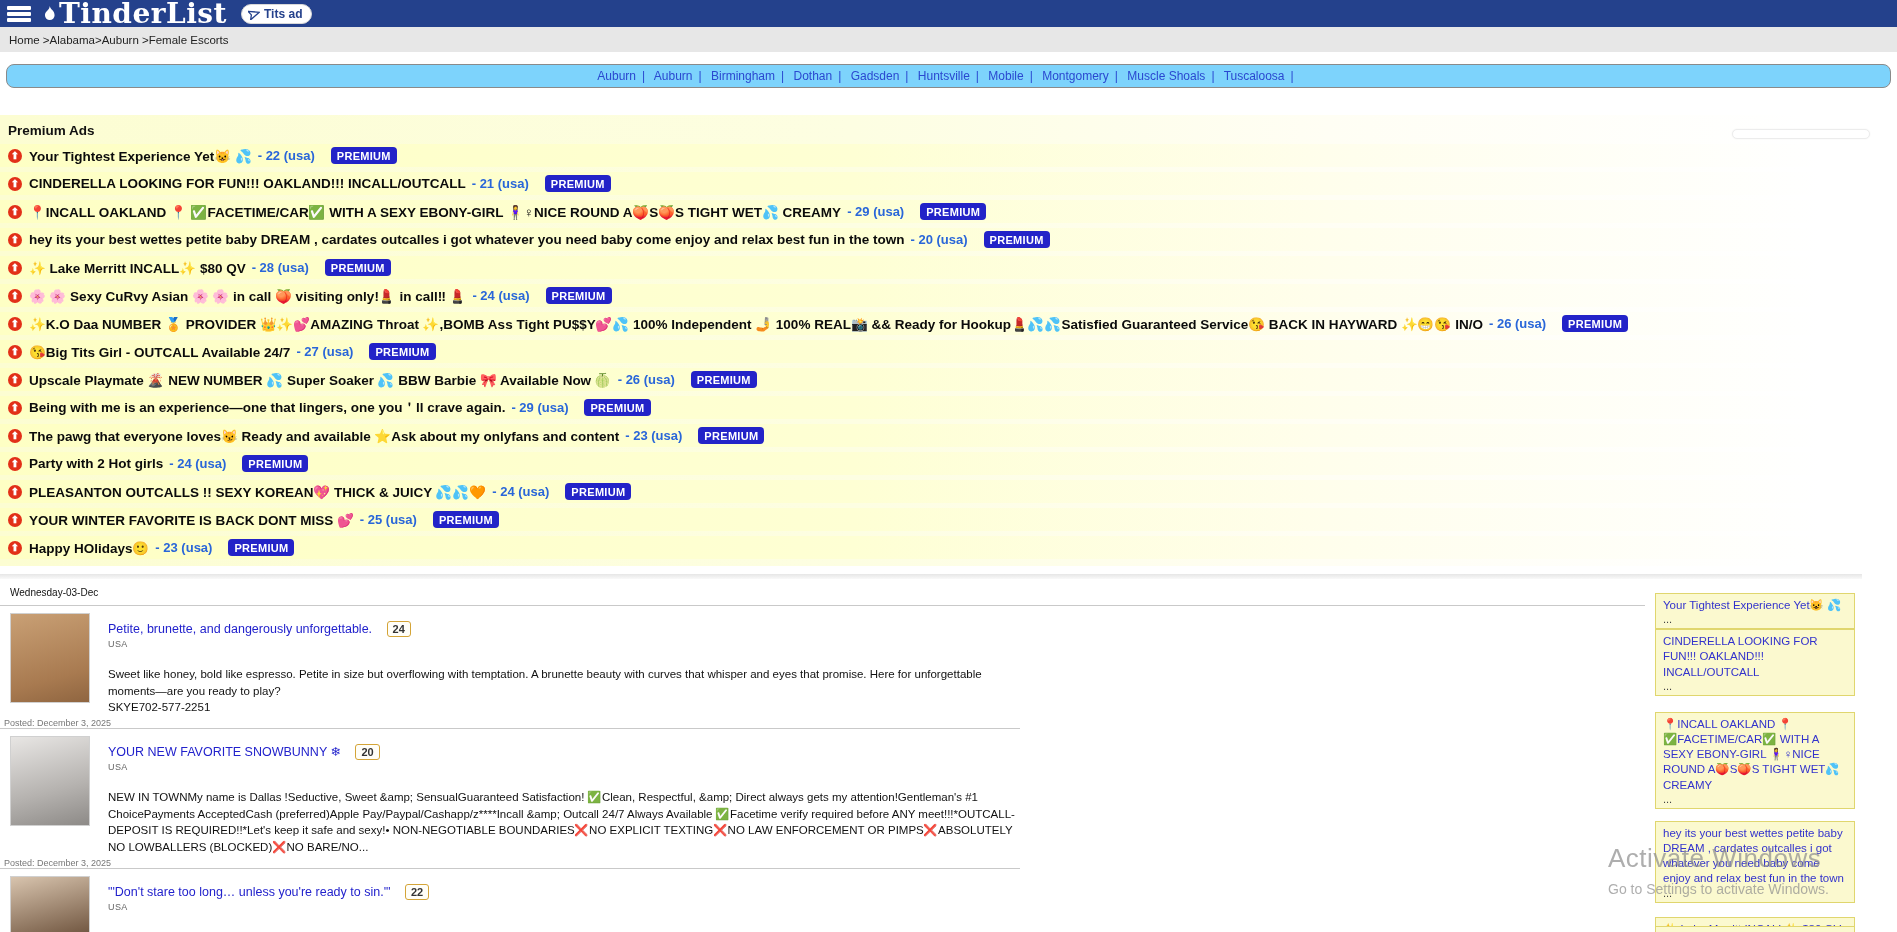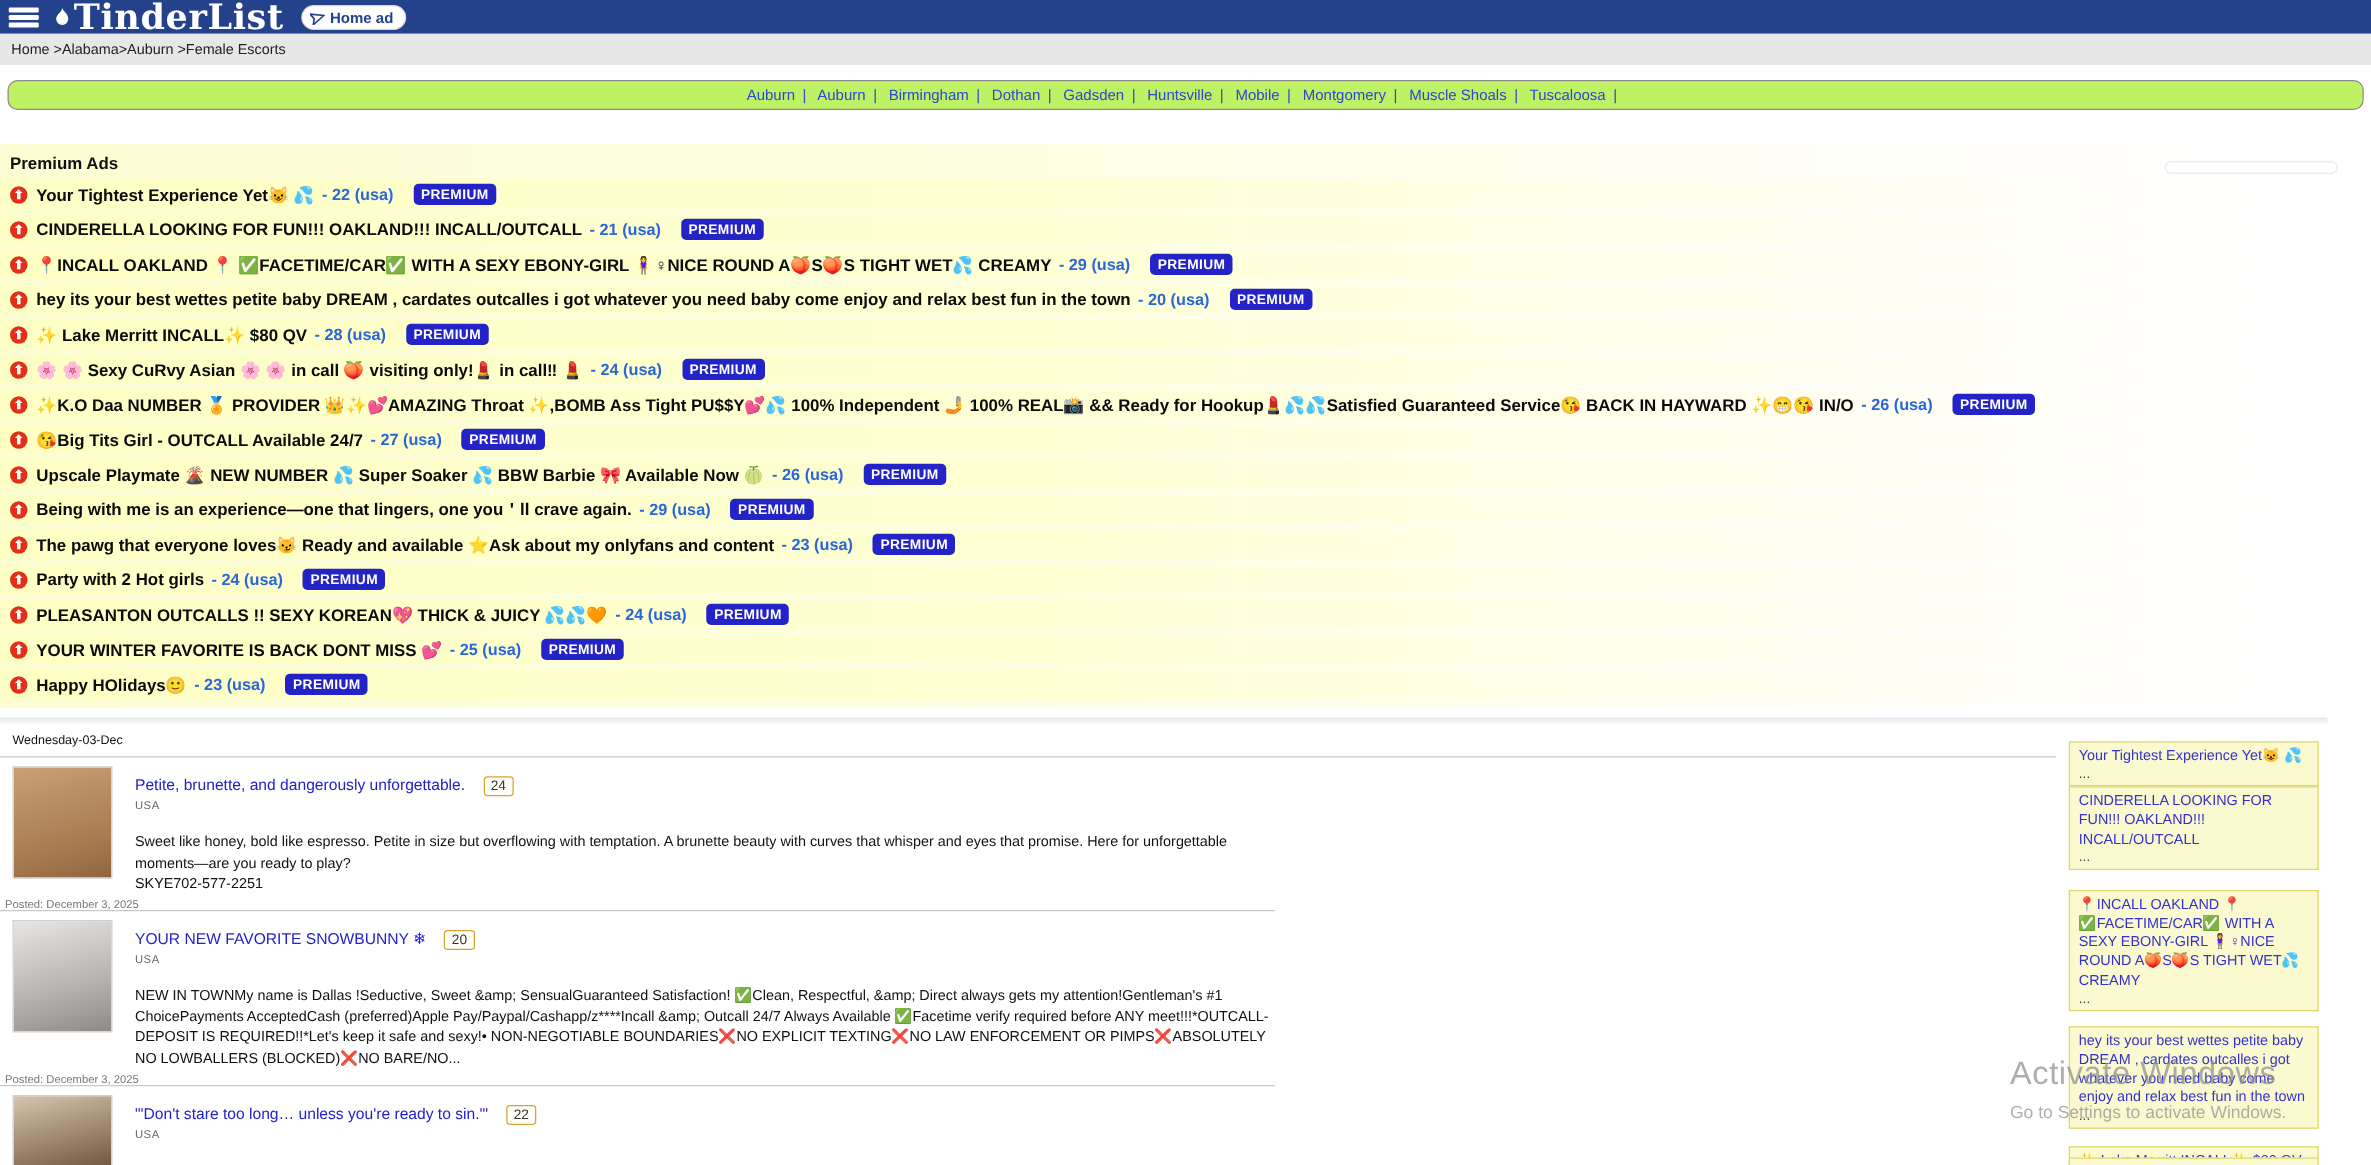--- a/index.html
+++ b/index.html
@@ -17,21 +17,21 @@
   .postad { margin-left:14px; background:#fff; border:1px solid #d8d8d8; border-radius:11px;
     height:20px; padding:0 9px 0 6px; display:flex; align-items:center; gap:4px;
     color:#24418c; font-weight:bold; font-size:12px; cursor:pointer; }
 
   
   .crumbbar { height:25px; background:#e7e7e7; display:flex; align-items:center;
     padding-left:9px; font-size:11.5px; color:#222; }
 
   
   .navbox { margin:12px 6px 0 6px; height:24px; border:1px solid #8a8a8a; border-radius:8px;
-    background:#bef264; text-align:center; line-height:22px; font-size:12px; white-space:nowrap; overflow:hidden; }
+    background:#7dd3fc; text-align:center; line-height:22px; font-size:12px; white-space:nowrap; overflow:hidden; }
   .navbox a { color:#2a48d0; text-decoration:none; cursor:pointer; }
   .citysep { color:#2a48d0; margin:0 6px; }
 
   
   .premium { margin-top:27px; position:relative;
     background:linear-gradient(90deg,#fcfdd2 0%,#fdfee2 45%,#fffef4 70%,#ffffff 95%); padding-bottom:2px; }
   .premium-heading { font-size:13.5px; font-weight:bold; color:#111; padding:8px 0 6px 8px; }
   .prow { display:flex; align-items:center; height:23px; margin-bottom:5px; padding-left:8px;
     white-space:nowrap; overflow:hidden;
     background:linear-gradient(90deg,#feffc4 0%,#feffd4 45%,#fffeec 70%,#ffffff 96%); }
@@ -46,21 +46,21 @@
     background:#fff; border:1px solid #ececec; border-radius:5px; box-shadow:0 0 2px rgba(0,0,0,0.06); }
 
   
   .graysep { margin-top:8px; height:5px; width:1862px; background:linear-gradient(#e6e6e6,#f9f9f9); }
   .datehead { font-size:10px; color:#111; padding:8px 0 7px 10px; width:1645px; border-bottom:1px solid #c9c9c9; }
   .listing { position:relative; display:flex; width:1020px; padding:7px 0 12px 0; border-bottom:1px solid #c9c9c9; min-height:96px; }
   .thumb { width:80px; height:90px; margin-left:10px; flex:0 0 80px; border:1px solid #d0d0d0; }
   .lbody { margin-left:18px; padding-top:6px; width:912px; }
   .ltitle { font-size:12.5px; color:#2222cc; text-decoration:none; cursor:pointer; }
   .agebox { display:inline-block; margin-left:10px; border:1.5px solid #d4a437; border-radius:3px;
-    background:#fffef8; color:#333; font-size:11px; font-weight:normal; padding:0px 5px; line-height:14px; }
+    background:#fffef8; color:#333; font-size:11px; font-weight:bold; padding:0px 5px; line-height:14px; }
   .lcountry { font-size:9px; color:#666; margin-top:2px; letter-spacing:0.4px; }
   .ldesc { font-size:11.5px; color:#111; margin-top:17px; line-height:1.45; }
   .lcontact { font-size:11.5px; color:#111; line-height:1.45; }
   .lposted { position:absolute; left:4px; bottom:0; font-size:9px; color:#777; }
 
   
   .sidebar { position:absolute; left:1655px; top:593px; width:200px; display:flex; flex-direction:column; }
   .sbox { background:#fbf9cf; border:1px solid #e0d66e; padding:4px 7px 3px 7px; font-size:11.5px; line-height:1.32; }
   .sbox a { color:#3333cc; text-decoration:none; cursor:pointer; }
   .smore { color:#444; font-size:11px; line-height:1.1; }
@@ -86,21 +86,21 @@
   <div class="brand">
     <svg width="17" height="19" viewBox="0 0 24 24">
         <path d="M13.5 1.5c.8 5.5-6.5 7-6.5 13a6.8 6.8 0 0 0 13.6 0c0-6.5-5.3-7.6-7.1-13z" fill="#ffffff"></path>
       </svg>
     <span>TinderList</span>
   </div>
   <button class="postad">
     <svg width="12" height="12" viewBox="0 0 24 24">
         <path d="M2 21L23 12 2 3l4.5 9L2 21z" fill="none" stroke="#24418c" stroke-width="2.6" transform="rotate(-18 12 12)"></path>
       </svg>
-    <span>Home ad</span>
+    <span>Tits ad</span>
   </button>
 </div>
 
 <div class="crumbbar">Home &gt;Alabama&gt;Auburn &gt;Female Escorts</div>
 
 <div class="navbox">
   
 
     <a>Auburn</a><span class="citysep">|</span>
   

